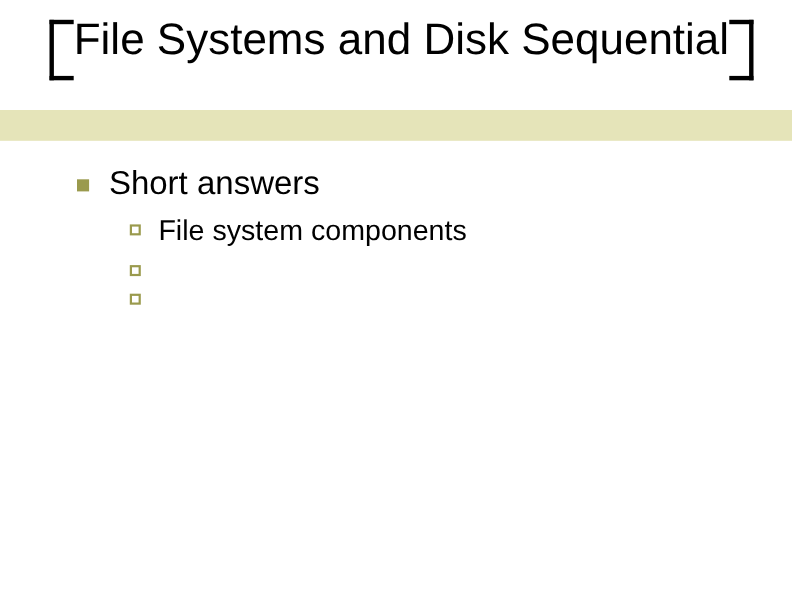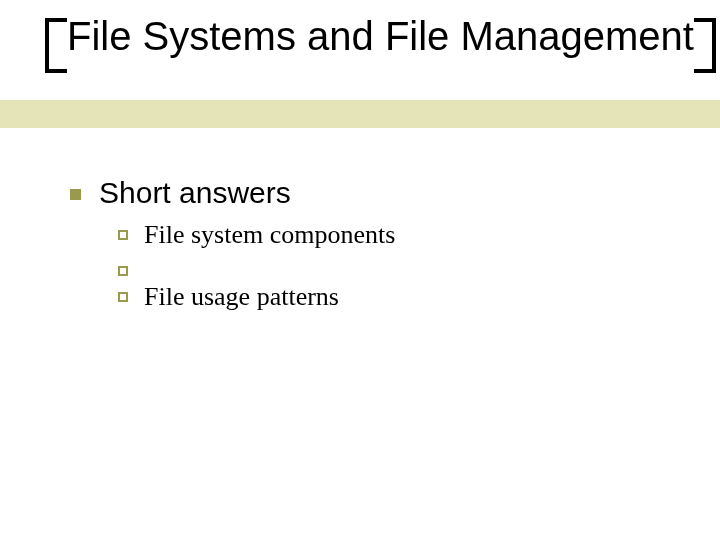--- a/index.html
+++ b/index.html
@@ -57,21 +57,21 @@
     right: 0;
     top: 4px;
     bottom: 0;
     border-left: none;
   }
 
   
   .content {
     position: absolute;
     left: 70px;
-    top: 176px;
+    top: 150px;
     right: 40px;
     z-index: 2;
   }
 
   
   .lvl1 {
     display: flex;
     align-items: flex-start;
     margin-bottom: 10px;
   }
@@ -86,21 +86,20 @@
   .lvl1 .t {
     font-size: 30px;
   }
 
   .lvl2 {
     display: flex;
     align-items: flex-start;
     margin-left: 48px;
     margin-top: 6px;
     margin-bottom: 4px;
-    font-family: Liberation Serif, serif;
   }
   .lvl2 .b {
     width: 10px;
     height: 10px;
     border: 2px solid #9a9a4d;
     box-sizing: border-box;
     margin-top: 10px;
     margin-right: 16px;
     flex: none;
   }
@@ -132,21 +131,21 @@
   .t { color: #000; }
 </style>
 </head>
 <body>
 
 <div class="stripe"></div>
 
 <div class="title-wrap">
   <div class="bracket left"></div>
   <div class="bracket right"></div>
-  <div class="title-text">File Systems and File Management</div>
+  <div class="title-text">File Systems and Disk Sequential</div>
 </div>
 
 <div class="content">
 
   <div class="lvl1">
     <div class="b"></div>
     <div class="t">Short answers</div>
   </div>
 
   <div class="lvl2">
@@ -155,16 +154,15 @@
   </div>
 
 
   <div class="lvl2">
     <div class="b"></div>
   </div>
 
 
   <div class="lvl2">
     <div class="b"></div>
-    <div class="t">File usage patterns</div>
   </div>
 
 </div>
 
 </body></html>

